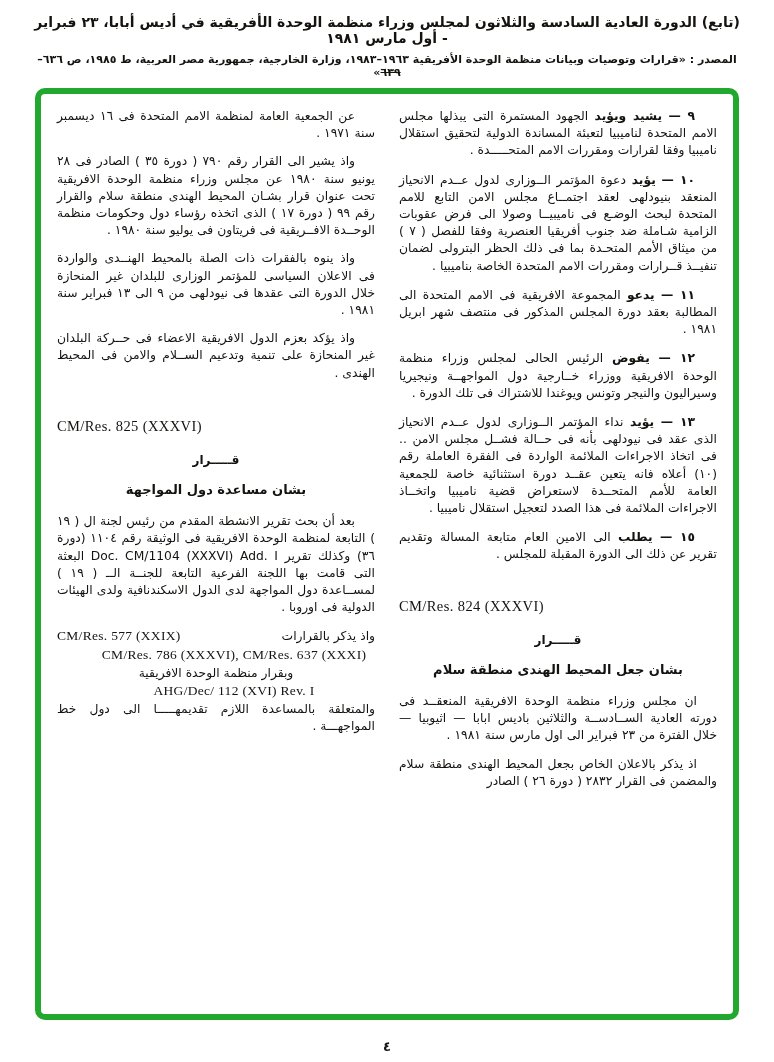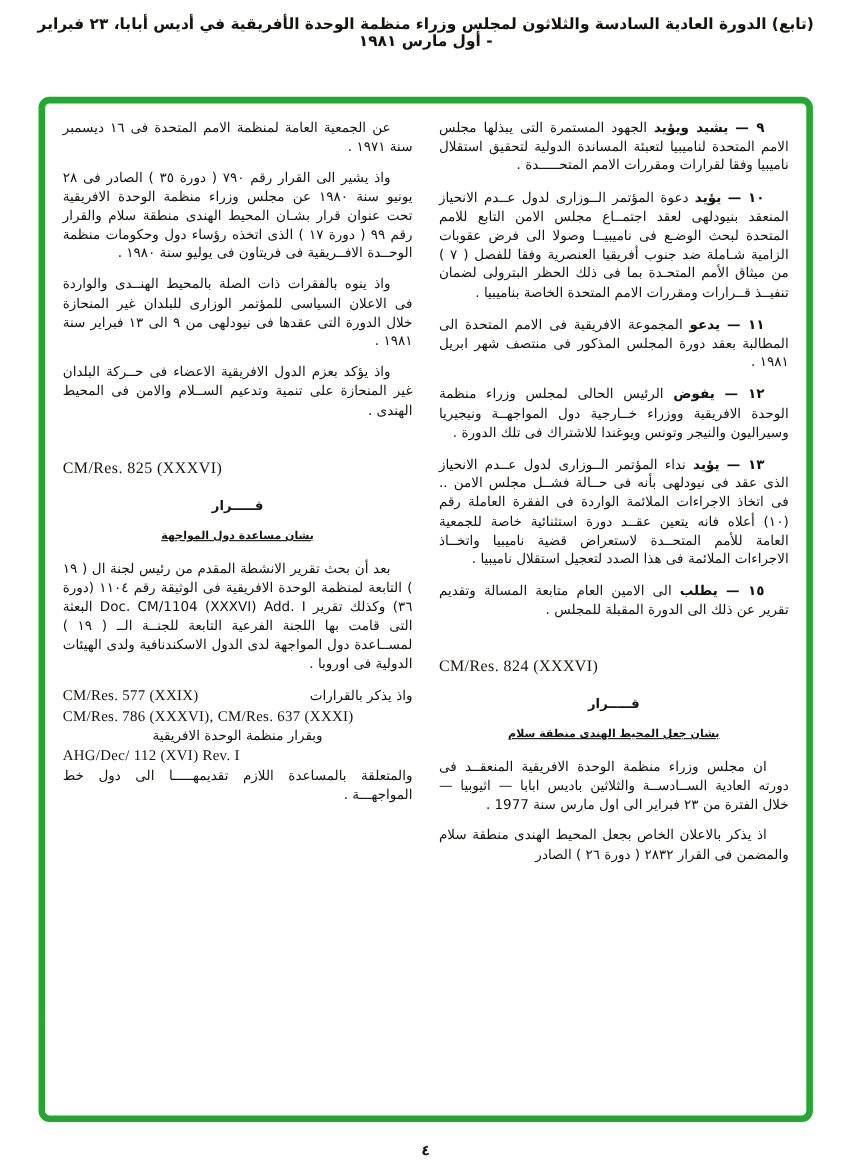--- a/index.html
+++ b/index.html
@@ -40,62 +40,63 @@
   .lead { font-weight: bold; }
   
   .ref-code {
     direction: ltr; text-align: left;
     font-family: "Liberation Serif", serif;
     font-size: 14.5px; letter-spacing: 0.4px;
     margin: 32px 0 2px;
   }
   .ref-code.extra-top { margin-top: 34px; }
   .dec-title { text-align: center; font-weight: bold; font-size: 12px; margin: 16px 0 12px; text-indent: 0; }
-  .dec-subject { text-align: center; font-weight: bold; font-size: 10px; margin: 0 0 14px; text-indent: 0; text-decoration: underline; }
+  .dec-subject { text-align: center; font-weight: bold; font-size: 13px; margin: 0 0 14px; text-indent: 0; }
   
   .recall { margin-top: 4px; }
   .recall-row { display: flex; justify-content: space-between; align-items: baseline; direction: rtl; }
   .latin-ref {
     direction: ltr; unicode-bidi: embed;
     font-family: "Liberation Serif", serif;
     font-size: 13.5px; letter-spacing: 0.3px;
   }
-  .latin-line { direction: ltr; text-align: left; font-family: "Liberation Serif", serif; font-size: 13.5px; letter-spacing: 0.3px; }
+  .latin-line { direction: ltr; text-align: center; font-family: "Liberation Serif", serif; font-size: 13.5px; letter-spacing: 0.3px; margin-left: 36px; }
   .center-line { text-align: center; }
   .justify-line { text-align: justify; }
   
   .pageno {
     position: absolute; left: 0; right: 0; bottom: 8px;
     text-align: center; font-size: 13px; font-weight: bold;
   }
 </style>
 </head>
 <body>
 
 <div class="page">
 
   <div class="hdr">
     <div class="hdr-l1">(تابع) الدورة العادية السادسة والثلاثون لمجلس وزراء منظمة الوحدة الأفريقية في أديس أبابا، ٢٣ فبراير - أول مارس ١٩٨١</div>
+    <div class="hdr-l2"><span>المصدر : «قرارات وتوصيات وبيانات منظمة الوحدة الأفريقية ١٩٦٣–١٩٨٣، وزارة الخارجية، جمهورية مصر العربية، ط ١٩٨٥، ص ٦٣٦–</span><span class="struck">٦٣٩</span><span>»</span></div>
   </div>
 
   <div class="frame">
     <div class="columns">
 
       <section class="col">
         <p class="item"><span class="lead">٩ —</span> <span class="lead">يشيد ويؤيد</span> <span>الجهود المستمرة التى يبذلها مجلس الامم المتحدة لناميبيا لتعبئة المساندة الدولية لتحقيق استقلال ناميبيا وفقا لقرارات ومقررات الامم المتحـــــدة .</span></p>
         <p class="item"><span class="lead">١٠ —</span> <span class="lead">يؤيد</span> <span>دعوة المؤتمر الــوزارى لدول عــدم الانحياز المنعقد بنيودلهى لعقد اجتمــاع مجلس الامن التابع للامم المتحدة لبحث الوضـع فى ناميبيــا وصولا الى فرض عقوبات الزامية شـاملة ضد جنوب أفريقيا العنصرية وفقا للفصل ( ٧ ) من ميثاق الأمم المتحـدة بما فى ذلك الحظر البترولى لضمان تنفيــذ قــرارات ومقررات الامم المتحدة الخاصة بناميبيا .</span></p>
         <p class="item"><span class="lead">١١ —</span> <span class="lead">يدعو</span> <span>المجموعة الافريقية فى الامم المتحدة الى المطالبة بعقد دورة المجلس المذكور فى منتصف شهر ابريل ١٩٨١ .</span></p>
         <p class="item"><span class="lead">١٢ —</span> <span class="lead">يفوض</span> <span>الرئيس الحالى لمجلس وزراء منظمة الوحدة الافريقية ووزراء خــارجية دول المواجهــة ونيجيريا وسيراليون والنيجر وتونس ويوغندا للاشتراك فى تلك الدورة .</span></p>
         <p class="item"><span class="lead">١٣ —</span> <span class="lead">يؤيد</span> <span>نداء المؤتمر الــوزارى لدول عــدم الانحياز الذى عقد فى نيودلهى بأنه فى حــالة فشــل مجلس الامن .. فى اتخاذ الاجراءات الملائمة الواردة فى الفقرة العاملة رقم (١٠) أعلاه فانه يتعين عقــد دورة استثنائية خاصة للجمعية العامة للأمم المتحــدة لاستعراض قضية ناميبيا واتخــاذ الاجراءات الملائمة فى هذا الصدد لتعجيل استقلال ناميبيا .</span></p>
         <p class="item"><span class="lead">١٥ —</span> <span class="lead">يطلب</span> <span>الى الامين العام متابعة المسالة وتقديم تقرير عن ذلك الى الدورة المقبلة للمجلس .</span></p>
 
         <div class="ref-code">CM/Res. 824 (XXXVI)</div>
         <div class="dec-title">قـــــرار</div>
         <div class="dec-subject">بشان جعل المحيط الهندى منطقة سلام</div>
-        <p class="blk">ان مجلس وزراء منظمة الوحدة الافريقية المنعقــد فى دورته العادية الســادســة والثلاثين باديس ابابا — اثيوبيا — خلال الفترة من ٢٣ فبراير الى اول مارس سنة 1977 .</p>
+        <p class="blk">ان مجلس وزراء منظمة الوحدة الافريقية المنعقــد فى دورته العادية الســادســة والثلاثين باديس ابابا — اثيوبيا — خلال الفترة من ٢٣ فبراير الى اول مارس سنة ١٩٨١ .</p>
         <p class="blk">اذ يذكر بالاعلان الخاص بجعل المحيط الهندى منطقة سلام والمضمن فى القرار ٢٨٣٢ ( دورة ٢٦ ) الصادر</p>
       </section>
 
       <section class="col">
         <p class="blk">عن الجمعية العامة لمنظمة الامم المتحدة فى ١٦ ديسمبر سنة ١٩٧١ .</p>
         <p class="blk">واذ يشير الى القرار رقم ٧٩٠ ( دورة ٣٥ ) الصادر فى ٢٨ يونيو سنة ١٩٨٠ عن مجلس وزراء منظمة الوحدة الافريقية تحت عنوان قرار بشـان المحيط الهندى منطقة سلام والقرار رقم ٩٩ ( دورة ١٧ ) الذى اتخذه رؤساء دول وحكومات منظمة الوحــدة الافــريقية فى فريتاون فى يوليو سنة ١٩٨٠ .</p>
         <p class="blk">واذ ينوه بالفقرات ذات الصلة بالمحيط الهنــدى والواردة فى الاعلان السياسى للمؤتمر الوزارى للبلدان غير المنحازة خلال الدورة التى عقدها فى نيودلهى من ٩ الى ١٣ فبراير سنة ١٩٨١ .</p>
         <p class="blk">واذ يؤكد بعزم الدول الافريقية الاعضاء فى حــركة البلدان غير المنحازة على تنمية وتدعيم الســلام والامن فى المحيط الهندى .</p>
 
         <div class="ref-code extra-top">CM/Res. 825 (XXXVI)</div>

